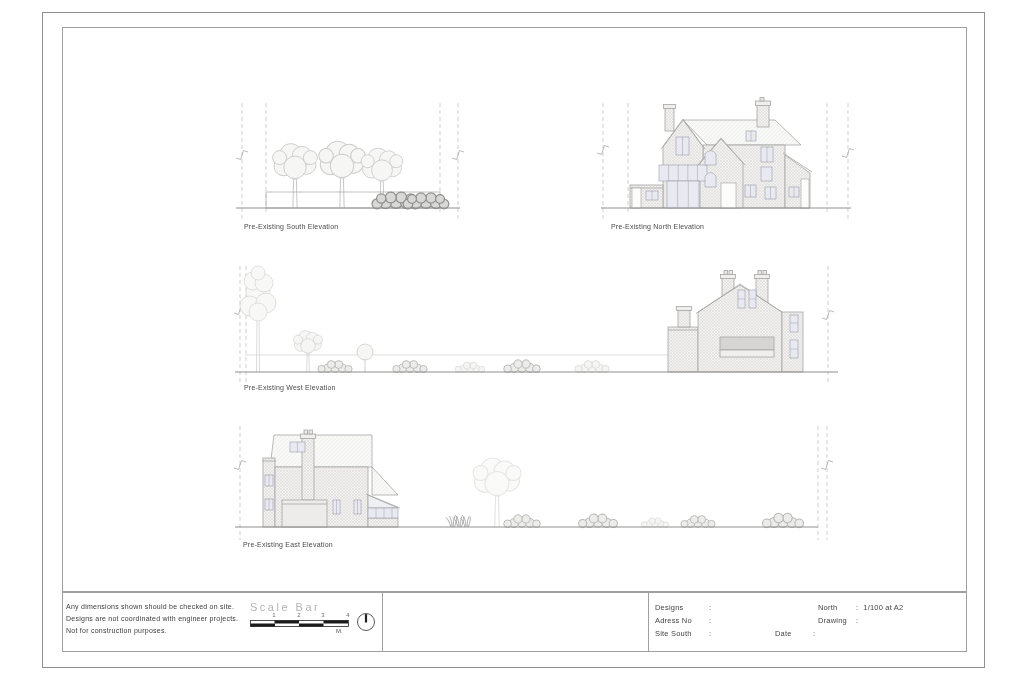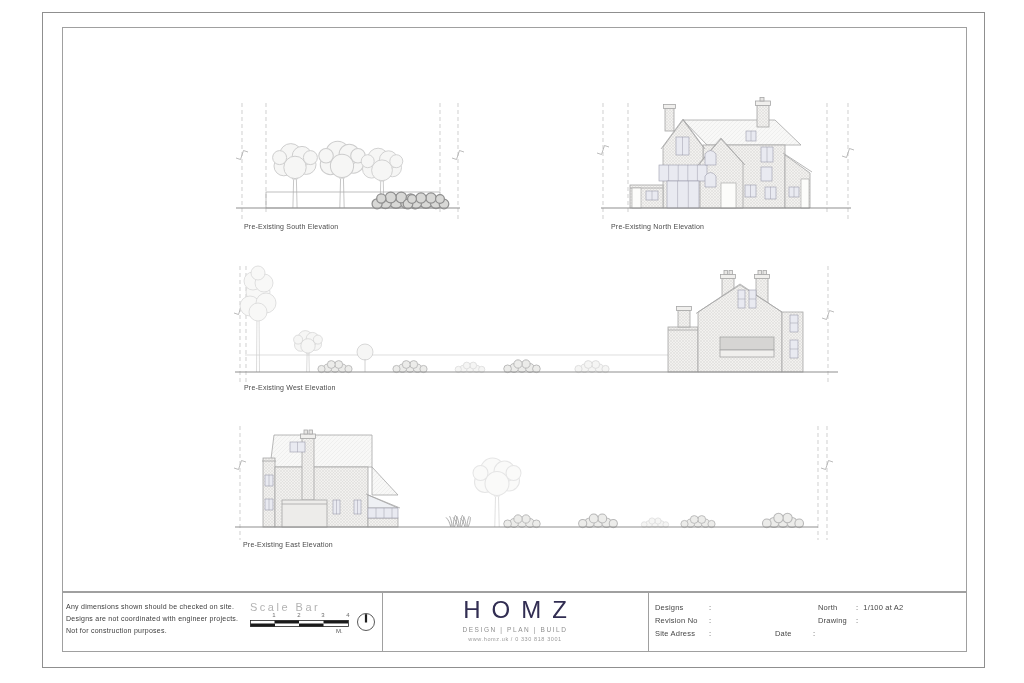--- a/index.html
+++ b/index.html
@@ -337,34 +337,29 @@
     <rect x="73.5" y="0.5" width="24.5" height="3" fill="#1a1a1a"></rect>
     <rect x="0.5" y="3.5" width="24.5" height="3" fill="#1a1a1a"></rect>
     <rect x="49" y="3.5" width="24.5" height="3" fill="#1a1a1a"></rect>
   </svg>
   <div class="scalebar-unit">M.</div>
   <svg style="position:absolute;left:355px;top:611px" width="22" height="22">
     <circle cx="11" cy="11" r="8.5" fill="#fff" stroke="#5a5a5a" stroke-width="1"></circle>
     <rect x="9.9" y="3.2" width="2.2" height="8.3" fill="#1f1f1f"></rect>
   </svg>
 
-  <div class="brand">
-    <div class="brand-name" style="color: rgb(49, 45, 82);">HOMZ</div>
-    <div class="brand-tagline">DESIGN | PLAN | BUILD</div>
-    <div class="brand-contact">www.homz.uk / 0 330 818 3001</div>
-  </div>
 
   <div class="tb-row" style="left:655px;top:603px">
     <span class="lbl1">Designs</span><span>:</span><span class="val"></span>
   </div>
   <div class="tb-row" style="left:655px;top:616px">
-    <span class="lbl1">Revision No</span><span>:</span><span class="val"></span>
+    <span class="lbl1">Adress No</span><span>:</span><span class="val"></span>
   </div>
   <div class="tb-row" style="left:655px;top:629px">
-    <span class="lbl1">Site Adress</span><span>:</span><span class="val"></span>
+    <span class="lbl1">Site South</span><span>:</span><span class="val"></span>
   </div>
   <div class="tb-row" style="left:818px;top:603px">
     <span class="lbl2">North</span><span>:</span><span class="val">1/100 at A2</span>
   </div>
   <div class="tb-row" style="left:818px;top:616px">
     <span class="lbl2">Drawing</span><span>:</span><span class="val"></span>
   </div>
   <div class="tb-row" style="left:775px;top:629px">
     <span class="lbl2">Date</span><span>:</span><span class="val"></span>
   </div>

